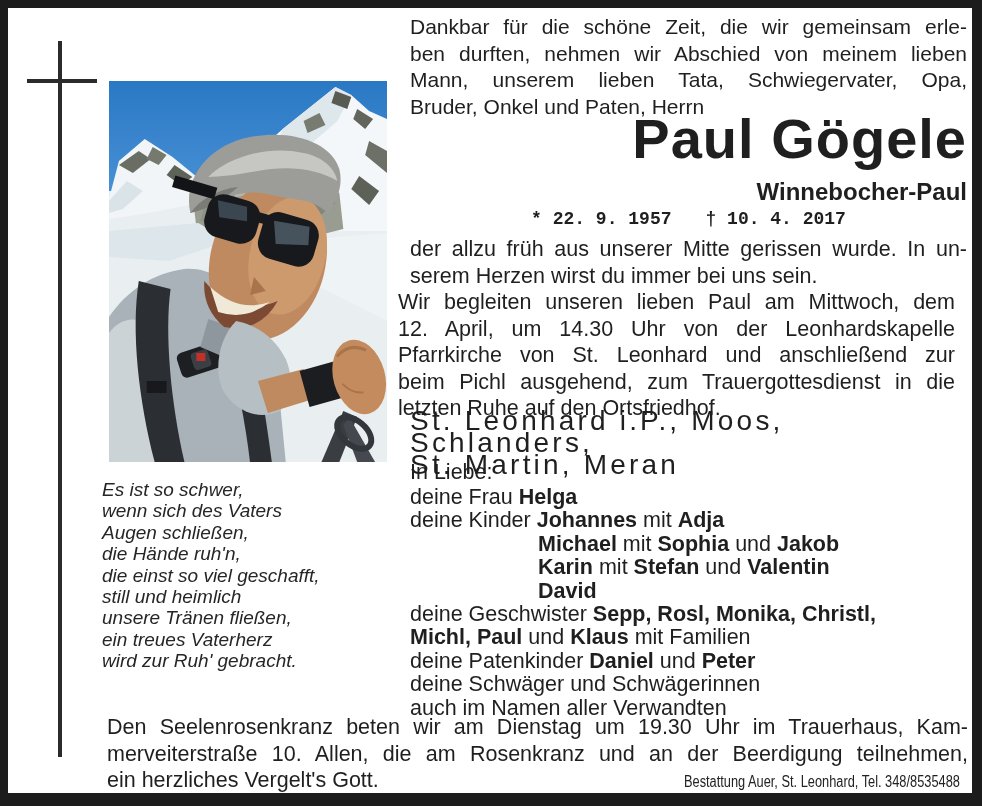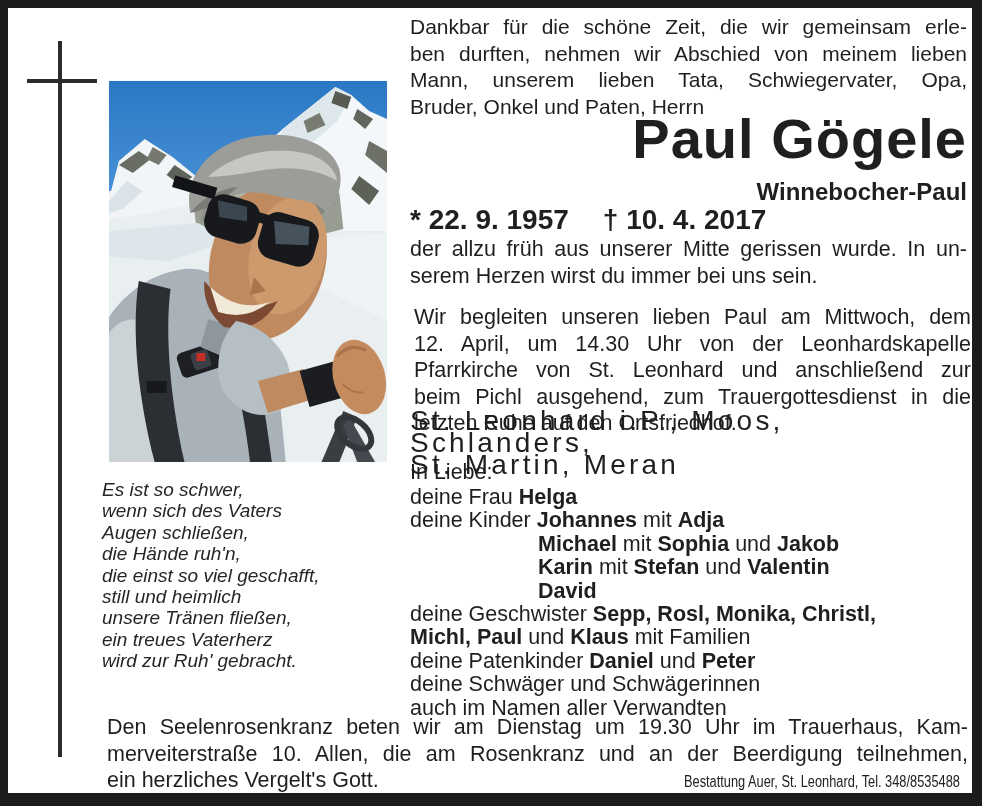--- a/index.html
+++ b/index.html
@@ -15,24 +15,24 @@
   
   .photo{left:101px;top:73px;width:278px;height:381px;overflow:hidden;}
   .photo svg{display:block;}
   
   .poem{left:94px;top:471px;width:296px;text-align:left;font-style:italic;
         font-size:19px;line-height:21.4px;white-space:pre-line;color:#262626;}
   
   .intro{left:402px;top:6px;width:557px;font-size:21px;line-height:26.6px;}
   .name{left:402px;top:100px;width:557px;text-align:right;font-size:56px;font-weight:bold;letter-spacing:1px;line-height:62px;}
   .nick{left:402px;top:171px;width:557px;text-align:right;font-size:24px;font-weight:bold;line-height:26px;}
-  .dates{left:402px;top:198px;width:557px;text-align:left;font-size:28px;font-weight:bold;line-height:27px;}
+  .dates{left:402px;top:198px;width:557px;text-align:center;font-size:18px;font-weight:bold;line-height:27px;font-family:Liberation Mono, monospace;}
   .dates .sep{display:inline-block;width:34px;}
   .body1{left:402px;top:228px;width:557px;font-size:21.5px;line-height:26.6px;}
-  .body2{left:406px;top:281px;width:557px;font-size:21.5px;line-height:26.6px;margin-top:15px;}
+  .body2{left:390px;top:281px;width:557px;font-size:21.5px;line-height:26.6px;}
   .places{left:402px;top:402px;width:557px;font-size:28px;line-height:22px;letter-spacing:3.2px;white-space:pre-line;}
   .inlove{left:402px;top:452px;width:557px;font-size:21.5px;line-height:24px;}
   .family{left:402px;top:478px;width:575px;font-size:21.5px;line-height:23.4px;}
   .family .ind{margin-left:128px;}
   .footer{left:99px;top:706px;width:861px;font-size:21.5px;line-height:26.6px;}
   .undertaker{right:12px;top:765px;font-size:16px;white-space:nowrap;
               transform:scaleX(0.8);transform-origin:100% 50%;color:#222;}
   .just{text-align:justify;text-align-last:justify;}
   .b{font-weight:bold;}
 </style>

